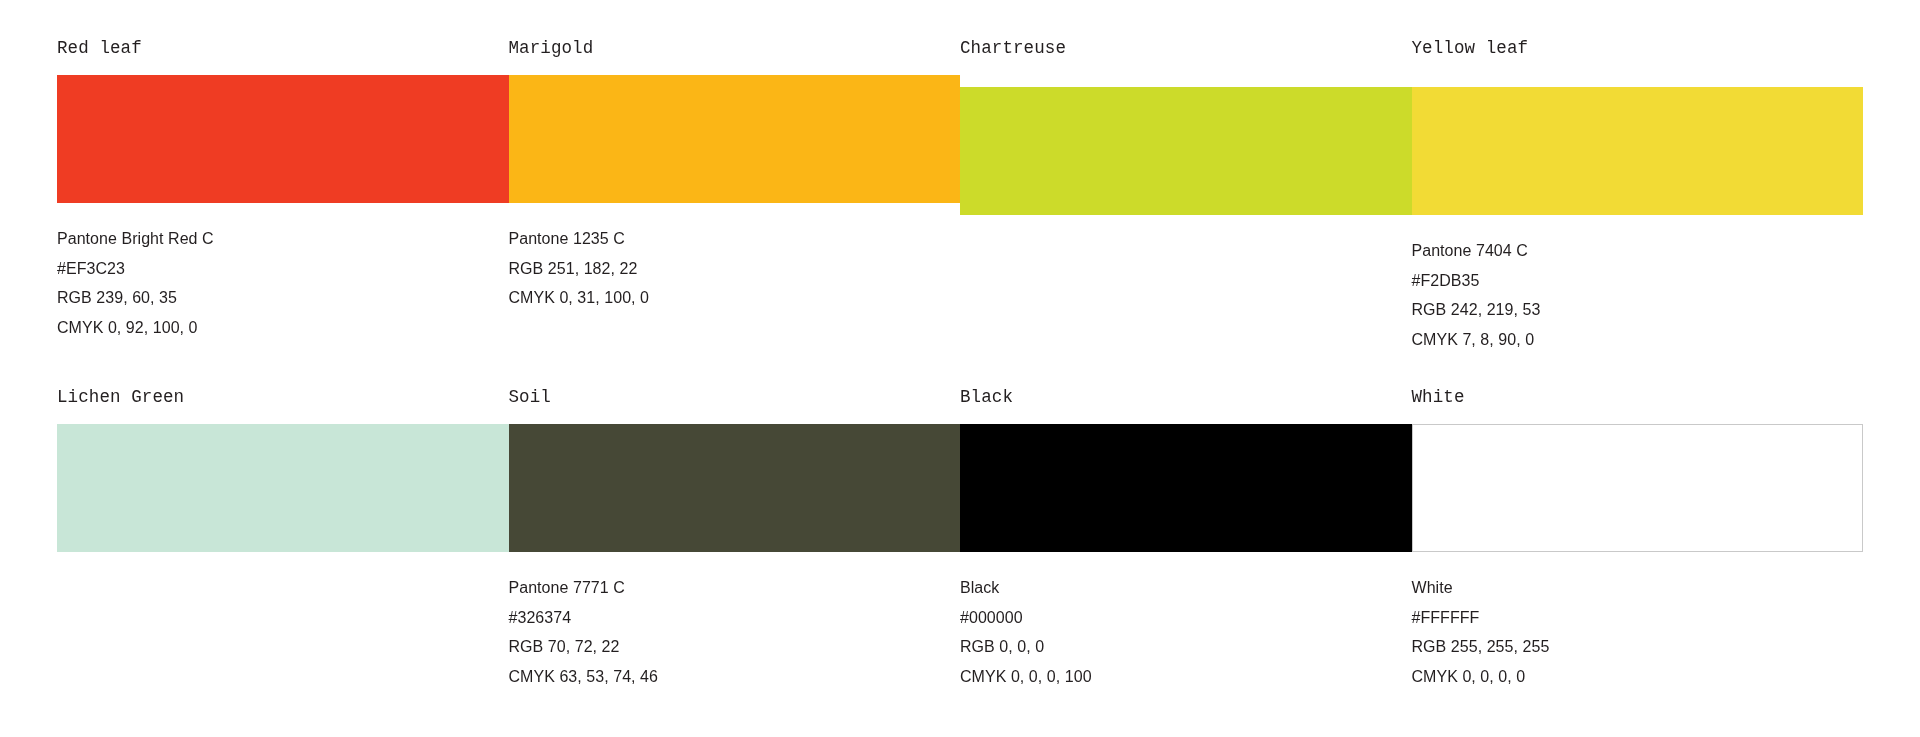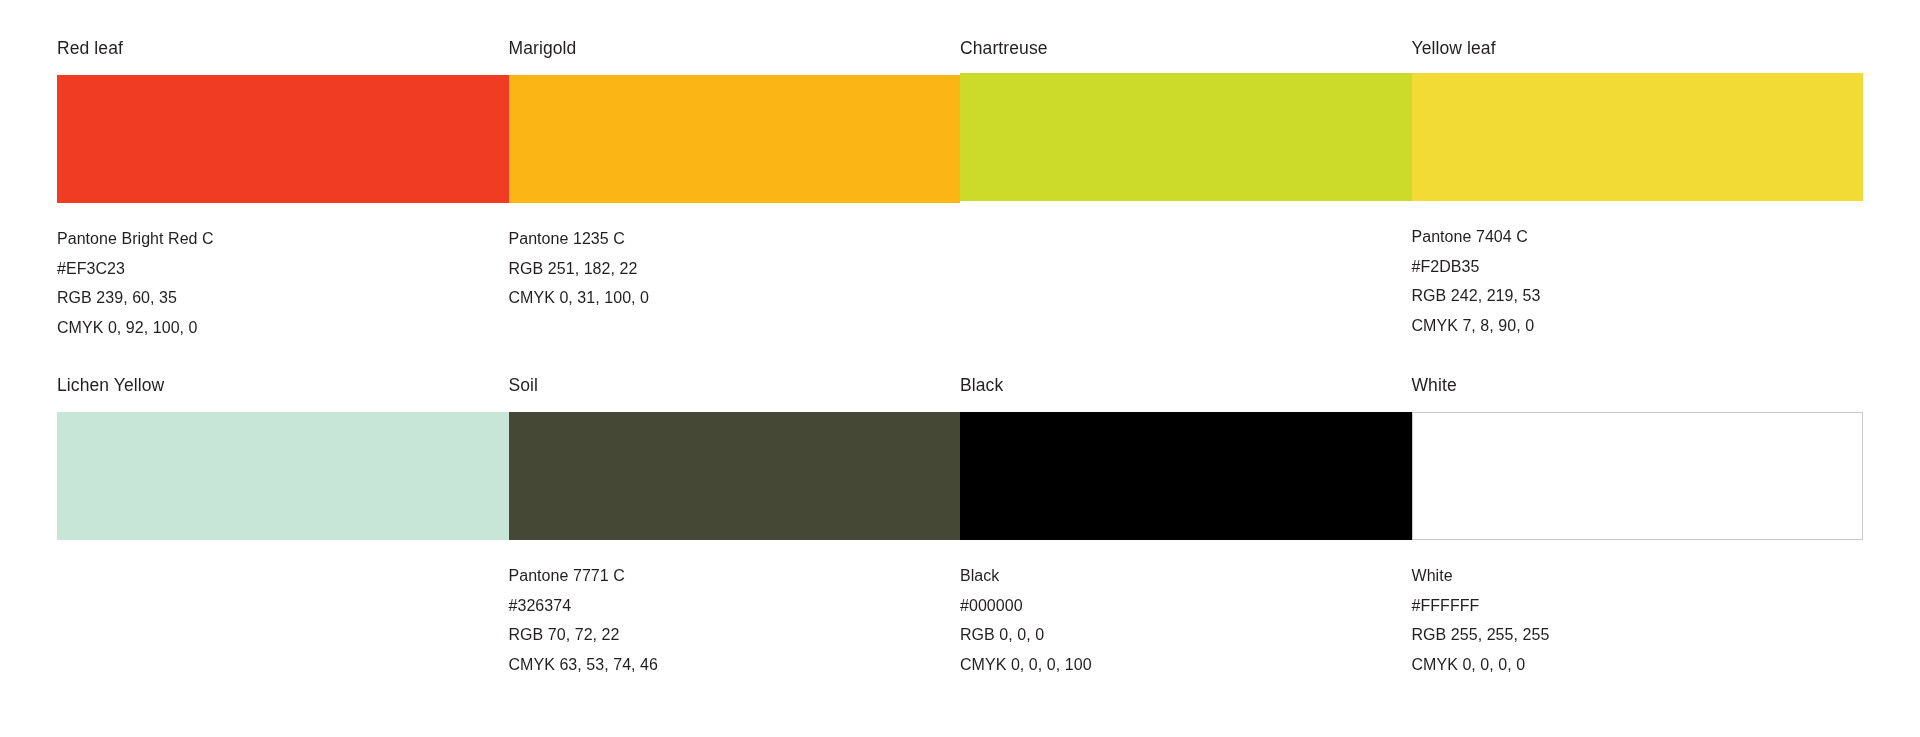--- a/index.html
+++ b/index.html
@@ -36,22 +36,23 @@
     flex-direction: column;
   }
   .swatch-title {
     font-size: 17.5px;
     line-height: 20px;
     font-weight: 400;
     color: #231f20;
     letter-spacing: 0.1px;
     margin: 0 0 17px 0;
     white-space: nowrap;
+    font-family: Liberation Mono, monospace;
   }
-  .swatch-title.raised { margin-bottom: 15px; }
+  .swatch-title.raised { margin-bottom: 29px; }
   .swatch-chip {
     height: 128px;
     width: 100%;
     box-sizing: border-box;
   }
   .swatch-chip.bordered {
     border: 1px solid #c9c9c9;
   }
   .swatch-meta {
     margin-top: 21px;
@@ -108,21 +109,21 @@
         <div class="meta-line">RGB 242, 219, 53</div>
         <div class="meta-line">CMYK 7, 8, 90, 0</div>
       </div>
     </div>
 
   </div>
 
   <div class="row row-2">
 
     <div class="swatch-cell">
-      <div class="swatch-title">Lichen Yellow</div>
+      <div class="swatch-title">Lichen Green</div>
       <div class="swatch-chip" style="background-color:#C8E6D7;"></div>
     </div>
 
     <div class="swatch-cell">
       <div class="swatch-title">Soil</div>
       <div class="swatch-chip" style="background-color:#464836;"></div>
       <div class="swatch-meta">
         <div class="meta-line">Pantone 7771 C</div>
         <div class="meta-line">#326374</div>
         <div class="meta-line">RGB 70, 72, 22</div>

